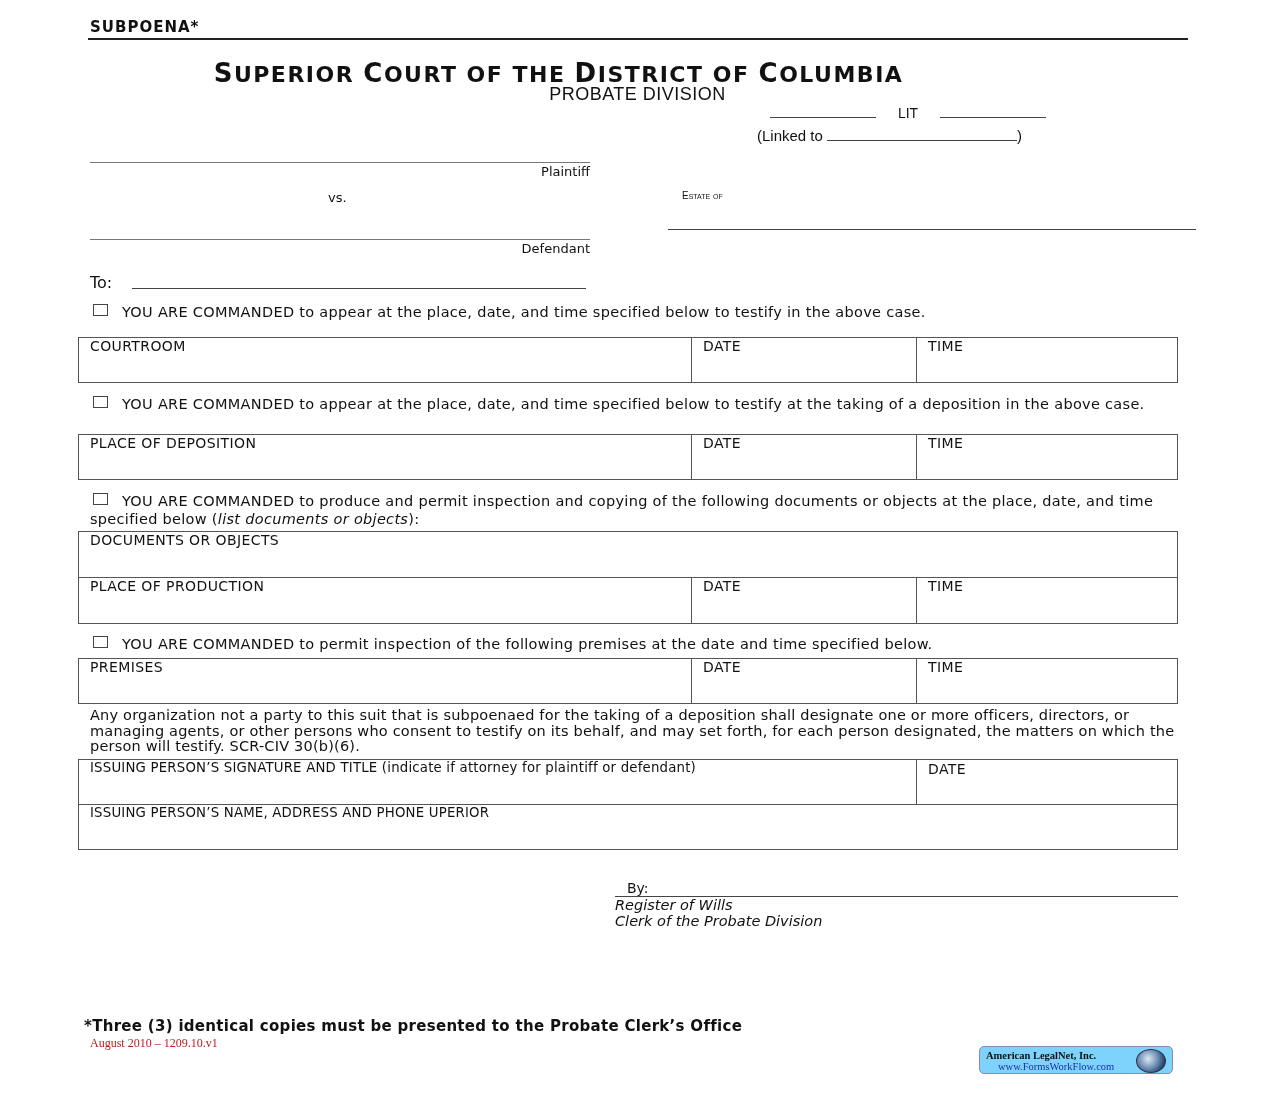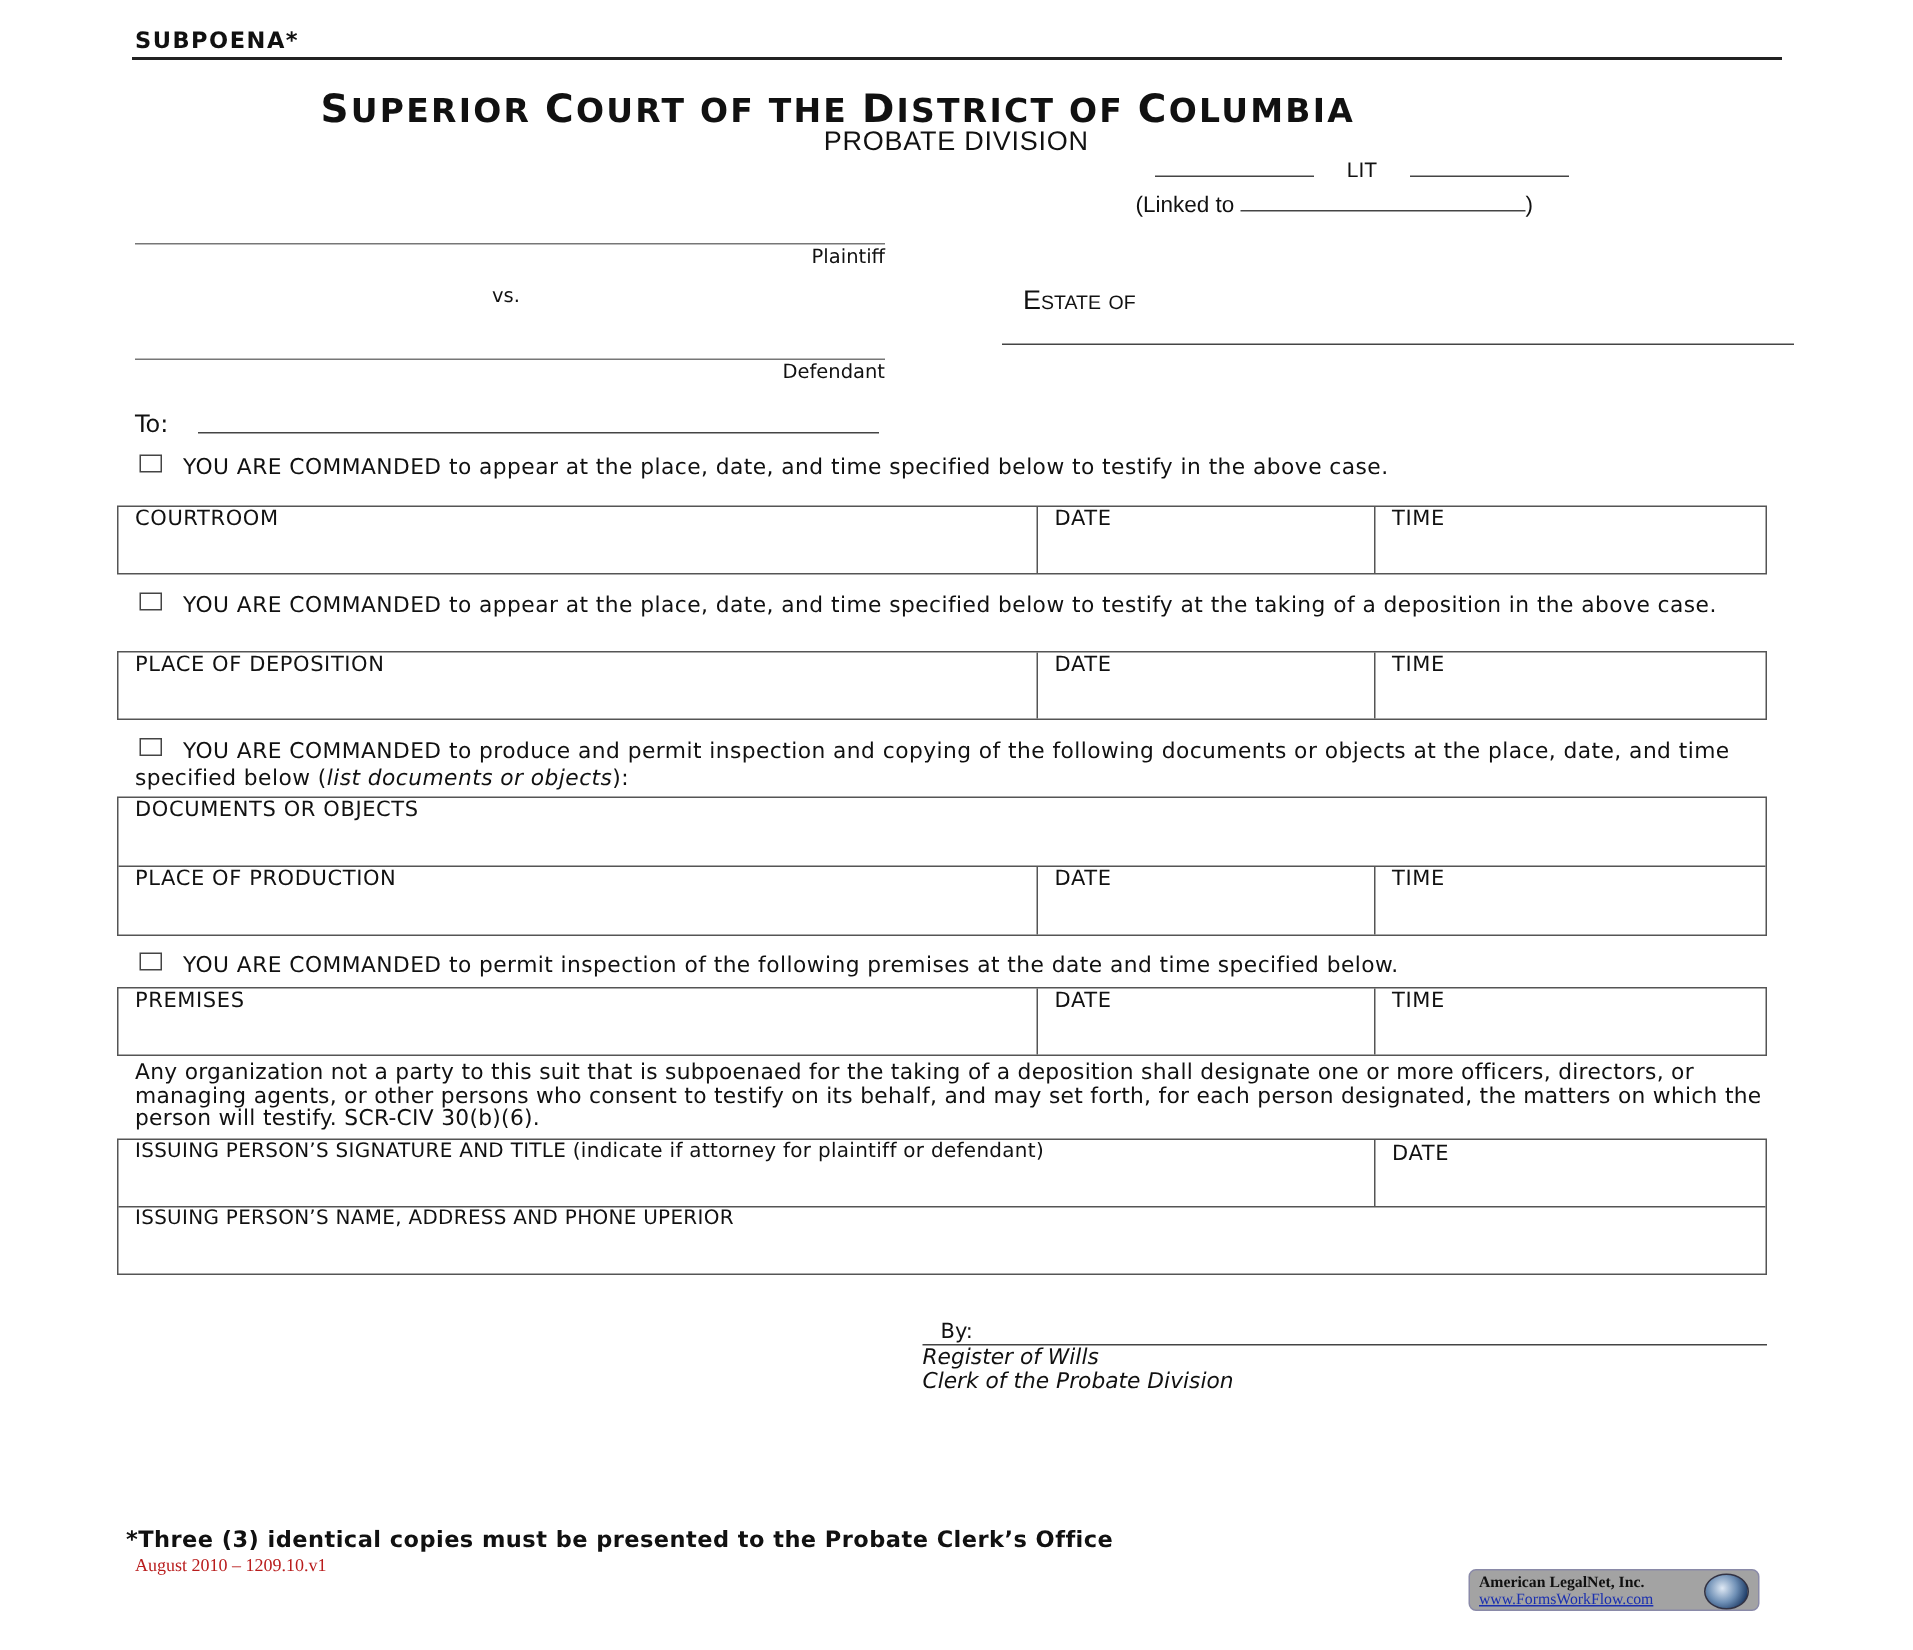--- a/index.html
+++ b/index.html
@@ -12,46 +12,46 @@
                  font-size: 22px; letter-spacing: 1.5px; font-variant: small-caps; }
   .court-title .big { font-size: 26px; }
   .division { left: 0; width: 1275px; top: 84px; text-align: center; font-size: 18px; letter-spacing: 0.5px;
               font-family: "Liberation Sans", sans-serif; }
   .lit-line { top: 103px; left: 770px; font-size: 14px; font-family: "Liberation Sans", sans-serif; }
   .blank { display: inline-block; border-bottom: 1px solid #444; height: 14px; vertical-align: baseline; }
   .linked { top: 126px; left: 757px; font-size: 15px; font-family: "Liberation Sans", sans-serif; }
   .party-line { left: 90px; width: 500px; border-top: 1px solid #777; height: 0; }
   .party-label { font-size: 13px; text-align: right; width: 500px; left: 90px; }
   .vs { left: 328px; top: 190px; font-size: 13px; }
-  .estate-of { left: 682px; top: 190px; font-size: 18px; font-variant: small-caps; font-family: "Liberation Sans", sans-serif; }
+  .estate-of { left: 682px; top: 190px; font-size: 10px; font-variant: small-caps; font-family: "Liberation Sans", sans-serif; }
   .estate-line { left: 668px; top: 229px; width: 528px; border-top: 1px solid #444; }
   .to-label { left: 90px; top: 273px; font-size: 16px; }
   .to-line { left: 132px; top: 288px; width: 454px; border-top: 1px solid #444; }
   .cmd { left: 90px; width: 1090px; font-size: 14.5px; line-height: 18px; letter-spacing: 0.3px; }
   .cbx { display: inline-block; width: 13px; height: 10px; border: 1px solid #444; margin-right: 14px;
          vertical-align: 1px; margin-left: 3px; }
   .tbl { left: 78px; width: 1100px; border: 1.5px solid #555; box-sizing: border-box; }
   .row { display: flex; border-top: 1.5px solid #555; }
   .row:first-child { border-top: none; }
   .cell { box-sizing: border-box; padding: 0 11px; font-size: 14px; letter-spacing: 0.4px; position: relative; }
   .cell + .cell { border-left: 1.5px solid #555; }
   .c1 { width: 612px; } .c2 { width: 225px; } .c3 { flex: 1; }
   .c-wide { width: 837px; } .c-full { flex: 1; }
   .notice { left: 90px; top: 708px; width: 1090px; font-size: 14.5px; line-height: 15.5px; letter-spacing: 0.2px; }
   .by { left: 627px; top: 880px; font-size: 14px; }
   .by-line { left: 615px; top: 896px; width: 563px; border-top: 1px solid #444; }
   .reg { left: 615px; top: 897px; font-size: 14.5px; font-style: italic; line-height: 16px; }
   .footnote { left: 84px; top: 1017px; font-size: 15px; font-weight: bold; letter-spacing: 0.3px; }
   .version { left: 90px; top: 1036px; font-size: 12px; color: #b91c1c; font-family: "Liberation Serif", serif; }
   .badge { left: 979px; top: 1046px; width: 194px; height: 28px; border: 1px solid #8a8aa8; border-radius: 5px;
-           box-sizing: border-box; background: #a3a3a3; }
+           box-sizing: border-box; background: #7dd3fc; }
   .badge .company { position: absolute; left: 6px; top: 3px; font-family: "Liberation Serif", serif;
                     font-weight: bold; font-size: 10.5px; color: #111; }
-  .badge .site { position: absolute; left: 6px; top: 14px; font-family: "Liberation Serif", serif;
-                 font-size: 10.5px; color: #1a2fb0; text-decoration: underline; }
+  .badge .site { position: absolute; left: 18px; top: 14px; font-family: "Liberation Serif", serif;
+                 font-size: 10.5px; color: #1a2fb0; }
   .badge .globe { position: absolute; right: 6px; top: 2px; width: 28px; height: 22px; border-radius: 50%;
                   background: radial-gradient(circle at 40% 40%, #dfe9f5 0%, #6e8fb5 45%, #1d3b66 80%);
                   border: 1px solid #334; }
 </style>
 </head>
 <body>
 
 <div class="abs doc-title">SUBPOENA*</div>
 <div class="abs top-rule"></div>
 

